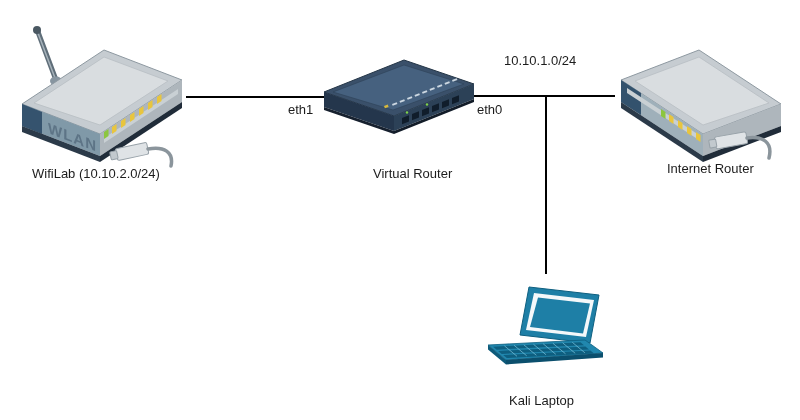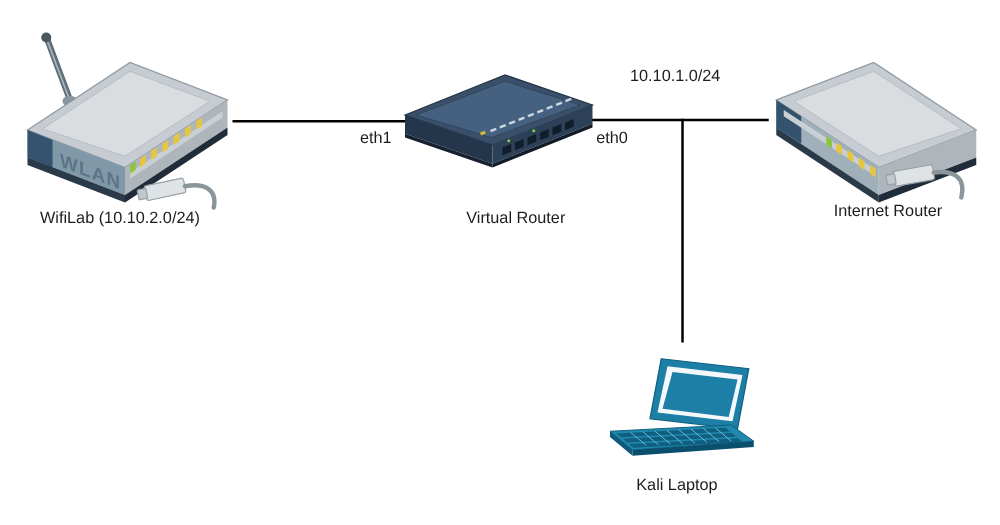--- a/index.html
+++ b/index.html
@@ -144,15 +144,15 @@
     </svg>
   </div>
 
   <div class="lbl" style="left:288px;top:102px;">eth1</div>
   <div class="lbl" style="left:477px;top:102px;">eth0</div>
   <div class="lbl" style="left:504px;top:53px;">10.10.1.0/24</div>
 
   <div class="lbl" style="left:32px;top:166px;">WifiLab (10.10.2.0/24)</div>
   <div class="lbl" style="left:373px;top:166px;">Virtual Router</div>
   <div class="lbl" style="left:643px;top:161px;margin-left:24px;">Internet Router</div>
-  <div class="lbl" style="left:509px;top:380px;text-align:center;">Kali Laptop</div>
+  <div class="lbl" style="left:509px;top:393px;text-align:center;">Kali Laptop</div>
 
 </div>
 
 </body></html>

